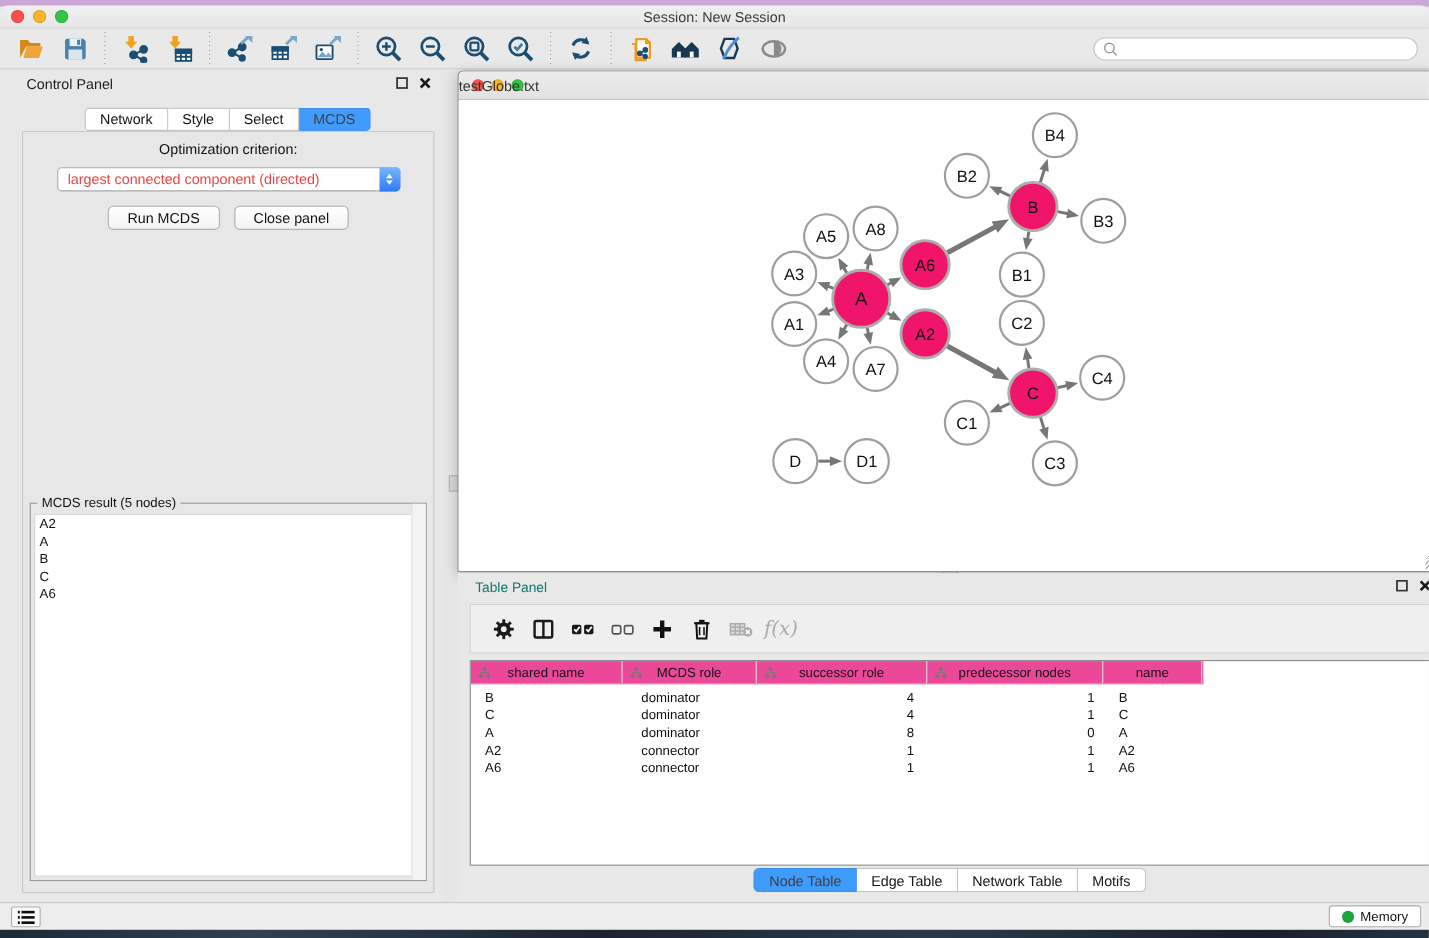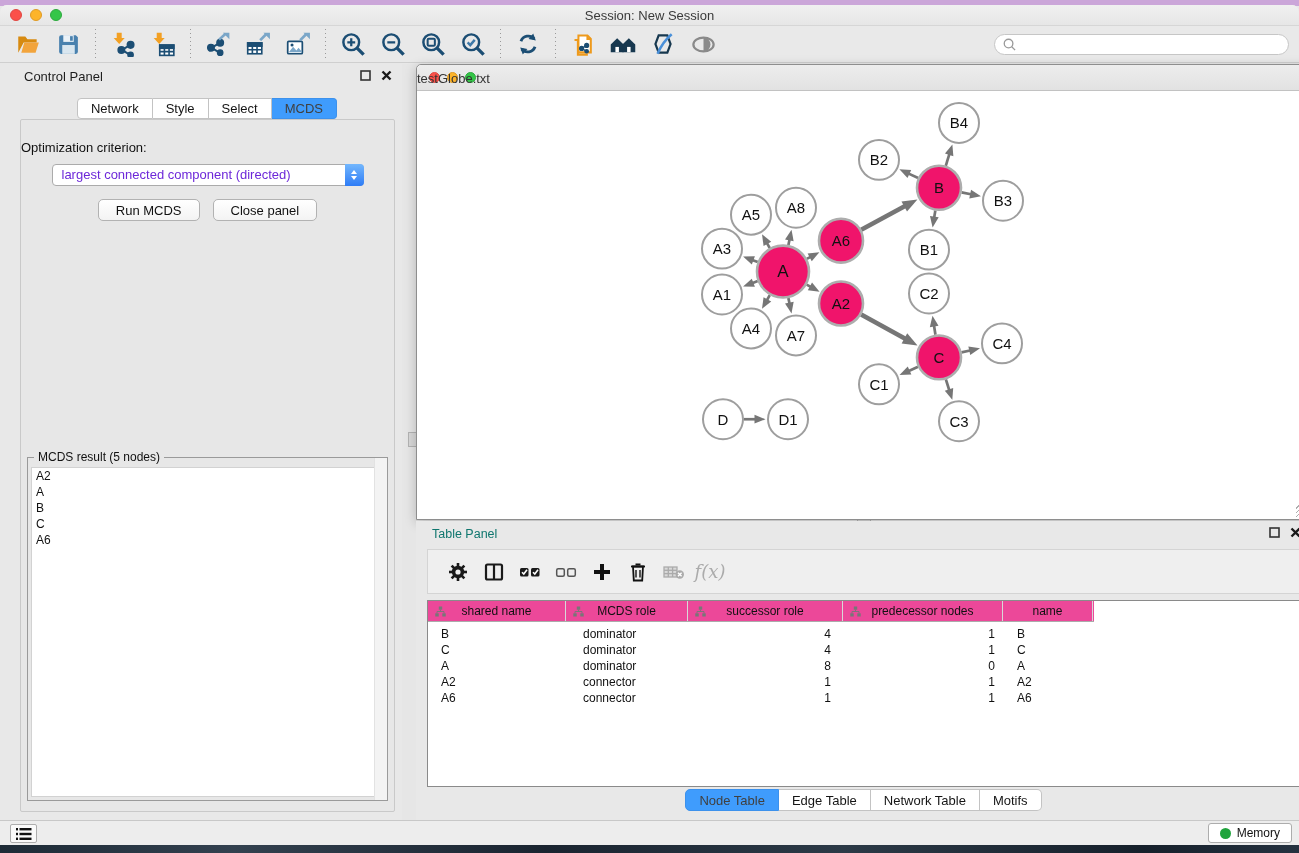--- a/index.html
+++ b/index.html
@@ -47,24 +47,24 @@
     font-size:13px; color:#1E1E1E; }
   .panel-ctrls { position:absolute; right:10px; top:6px; display:flex; gap:10px; align-items:center; }
   .cp-tabs { position:absolute; top:34px; left:0; width:100%; display:flex; justify-content:center; }
   .tab { height:21px; line-height:20px; padding:0 13px; font-size:13px; background:#FFF;
     border:1px solid #C3C3C3; border-left:none; color:#151515; cursor:default; }
   .tab:first-child { border-left:1px solid #C3C3C3; border-radius:4px 0 0 4px; }
   .tab:last-child { border-radius:0 4px 4px 0; }
   .tab.active { background:#3F9CFD; border-color:#3C91EC; color:#404040; }
   .cp-content { position:absolute; top:55px; left:8px; right:7px; bottom:8px;
     background:#E7E7E7; border:1px solid #C9C9C9; border-radius:2px; }
-  .crit-label { text-align:left; margin-top:20px; font-size:13px; color:#111; }
+  .crit-label { text-align:center; margin-top:8px; font-size:13px; color:#111; }
   .criterion-select { position:relative; margin:9px auto 0; width:312px; height:22px;
     background:#FFF; border:1px solid #ABABAB; border-radius:4px; font-size:13px;
-    line-height:20px; padding-left:9px; color:#6d28d9; }
+    line-height:20px; padding-left:9px; color:#ef4444; }
   .stepper { position:absolute; right:-1px; top:-1px; width:19px; height:22px;
     border-radius:0 4px 4px 0; background:linear-gradient(#73B7FD,#2E7CF6);
     display:flex; flex-direction:column; align-items:center; justify-content:center; gap:2px; }
   .arr-up { width:0; height:0; border-left:3.5px solid transparent; border-right:3.5px solid transparent;
     border-bottom:4.5px solid #FFF; }
   .arr-dn { width:0; height:0; border-left:3.5px solid transparent; border-right:3.5px solid transparent;
     border-top:4.5px solid #FFF; }
   .btn-row { display:flex; justify-content:center; gap:13px; margin-top:13px; }
   .mac-btn { height:22px; padding:0 17px; background:linear-gradient(#FFFFFF,#F3F3F3);
     border:1px solid #B2B2B2; border-radius:5px; font-size:13px; color:#111;

